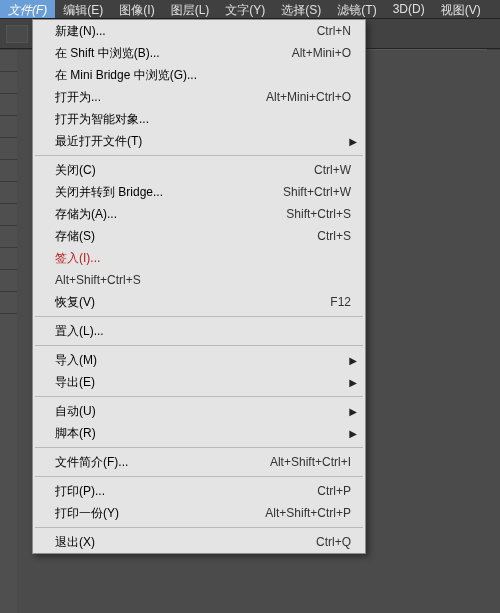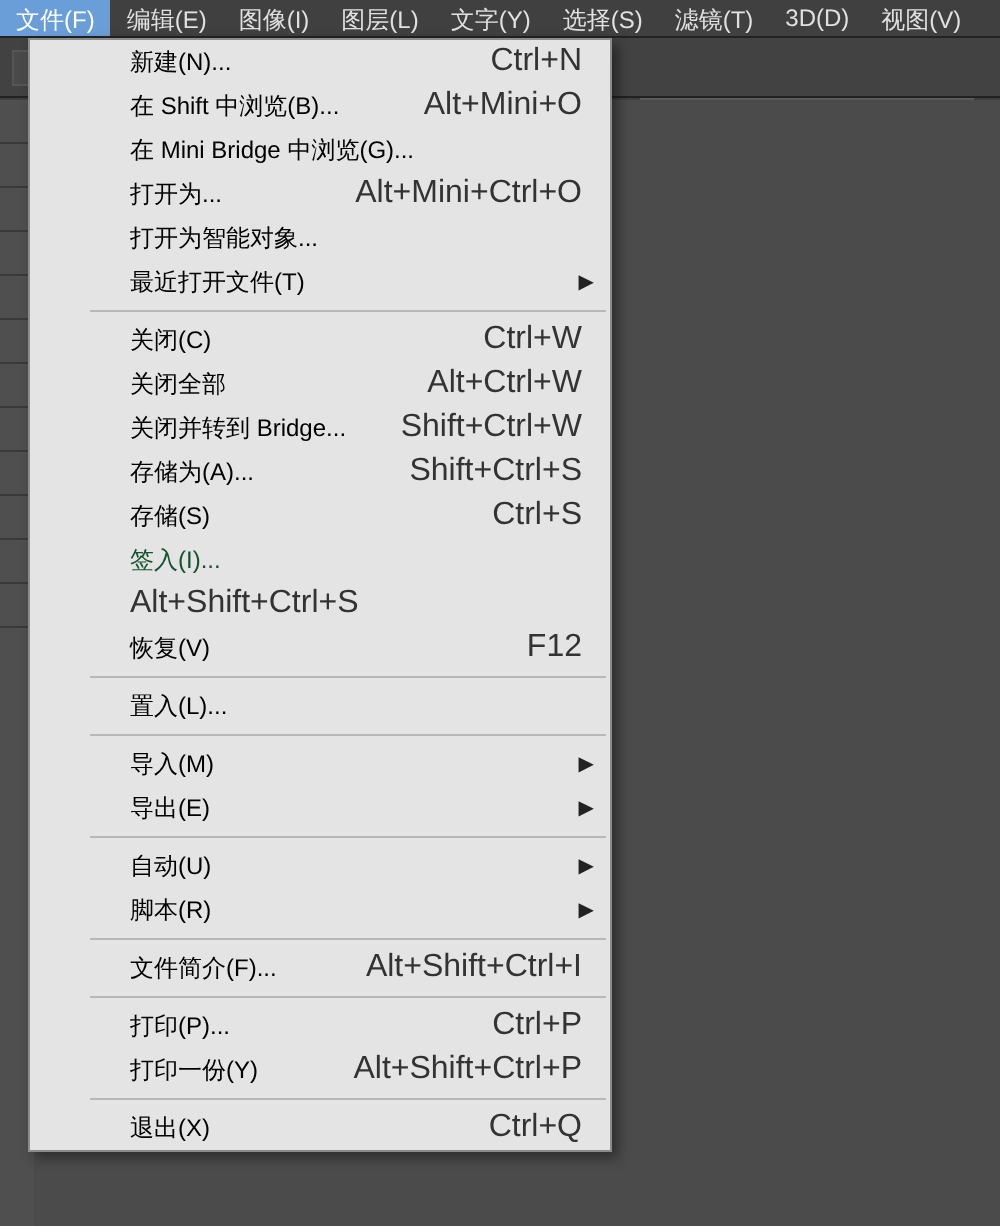--- a/index.html
+++ b/index.html
@@ -20,20 +20,21 @@
     border-bottom: 1px solid #222;
   }
   .menuitem {
     padding: 2px 8px 2px 8px;
     white-space: nowrap;
     cursor: default;
   }
   .menuitem.active {
     background: #6a9ed8;
     color: #fff;
+    font-style: italic;
   }
   .toolbar {
     height: 30px;
     background: #424242;
     border-bottom: 1px solid #222;
     display: flex;
     align-items: center;
     gap: 8px;
     padding: 0 6px;
     color: #777;
@@ -76,40 +77,39 @@
     position: absolute;
     left: 17px;
     top: 50px;
     right: 0;
     bottom: 0;
     background: #4b4b4b;
   }
   
   .dropdown {
     position: absolute;
-    left: 14px;
+    left: 32px;
     top: 19px;
-    width: 292px;
+    width: 334px;
     background: #e4e4e4;
     color: #000;
     border: 1px solid #8c8c8c;
     box-shadow: 3px 3px 6px rgba(0,0,0,0.4);
-    padding-left: 28px;
   }
   .dd-row {
     display: flex;
     align-items: center;
     height: 22px;
     padding: 0 14px 0 22px;
     cursor: default;
     position: relative;
   }
-  .dd-row.disabled { color: #14532d; }
+  .dd-row.disabled { color: #b91c1c; }
   .dd-row .label { flex: 1; white-space: nowrap; }
-  .dd-row .shortcut { color: #333; font-size: 16px; }
+  .dd-row .shortcut { color: #333; font-size: 12px; }
   .dd-row .arrow {
     position: absolute;
     right: 8px;
     font-size: 10px;
     color: #222;
   }
   .dd-sep {
     height: 1px;
     background: #b8b8b8;
     margin: 3px 2px;
@@ -186,24 +186,20 @@
     <div class="dd-row">
       <span class="label">最近打开文件(T)</span>
       <span class="arrow">▶</span>
     </div>
     <div class="dd-sep"></div>
     <div class="dd-row">
       <span class="label">关闭(C)</span>
       <span class="shortcut">Ctrl+W</span>
     </div>
     <div class="dd-row">
-      <span class="label">关闭全部</span>
-      <span class="shortcut">Alt+Ctrl+W</span>
-    </div>
-    <div class="dd-row">
       <span class="label">关闭并转到 Bridge...</span>
       <span class="shortcut">Shift+Ctrl+W</span>
     </div>
     <div class="dd-row">
       <span class="label">存储为(A)...</span>
       <span class="shortcut">Shift+Ctrl+S</span>
     </div>
     <div class="dd-row">
       <span class="label">存储(S)</span>
       <span class="shortcut">Ctrl+S</span>

